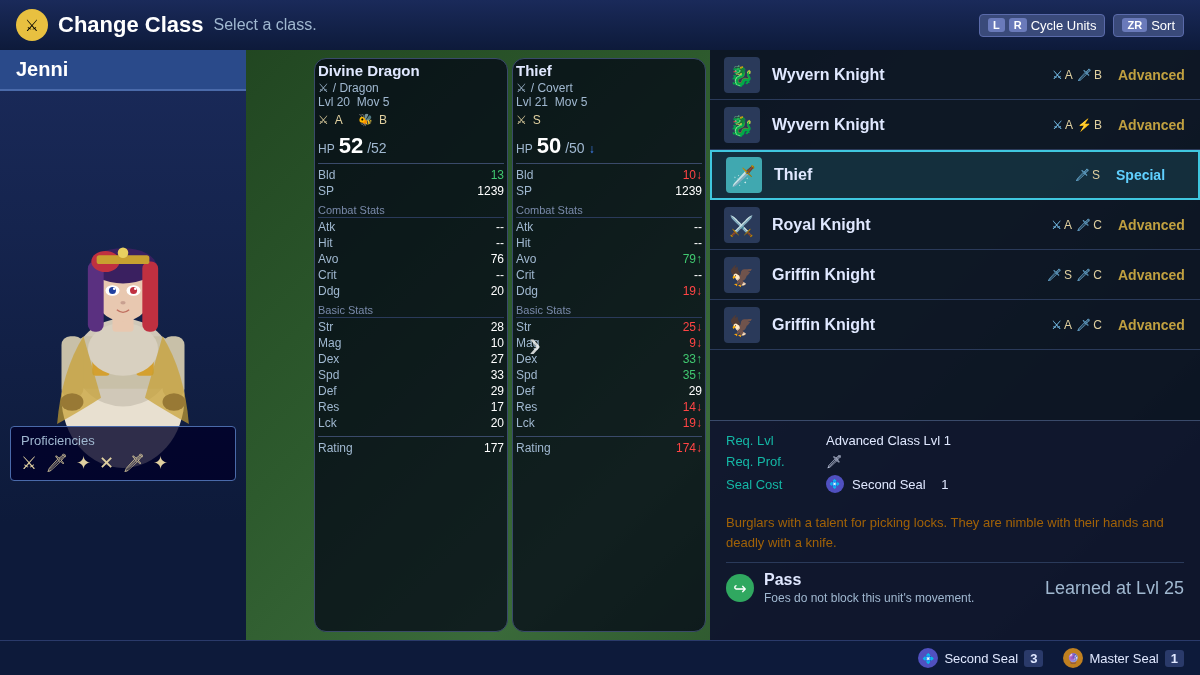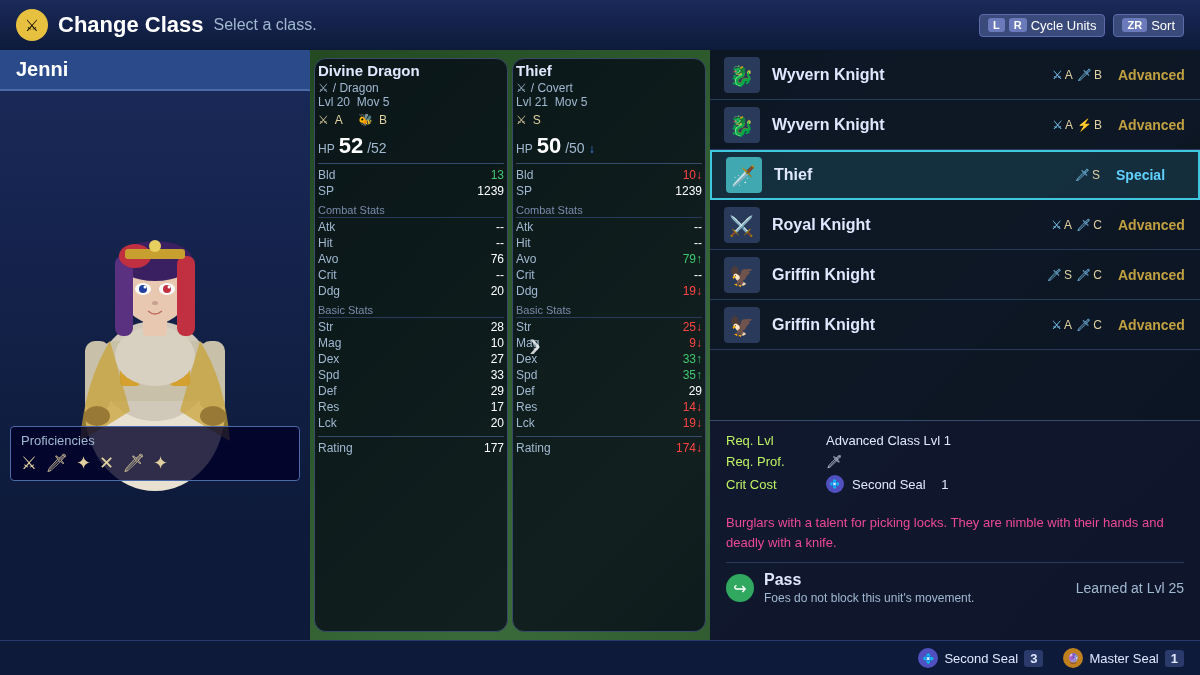--- a/index.html
+++ b/index.html
@@ -71,21 +71,21 @@
       padding: 1px 5px;
       font-size: 11px;
       font-weight: bold;
     }
 
     
     .char-panel {
       position: absolute;
       top: 50px;
       left: 0;
-      width: 310px;
+      width: 246px;
       bottom: 35px;
       background: linear-gradient(180deg, #1a2a5a 0%, #0d1a3a 80%);
       overflow: hidden;
     }
     .char-name-bar {
       background: #2a4a8a;
       padding: 8px 16px;
       font-size: 20px;
       font-weight: bold;
       color: white;
@@ -295,32 +295,32 @@
       padding: 12px 16px;
       border-top: 1px solid #3a4a6a;
     }
     .req-row {
       display: flex;
       align-items: center;
       margin-bottom: 6px;
       font-size: 13px;
     }
     .req-label {
-      color: #bef264;
+      color: #14b8a6;
       width: 100px;
     }
     .req-val {
       color: #e0e8ff;
       display: flex;
       align-items: center;
       gap: 6px;
     }
     .desc-text {
       font-size: 13px;
-      color: #ec4899;
+      color: #a16207;
       margin-top: 20px;
       line-height: 1.5;
     }
     .skill-row {
       display: flex;
       align-items: center;
       gap: 10px;
       margin-top: 10px;
       padding-top: 8px;
       border-top: 1px solid #2a3a5a;
@@ -335,21 +335,21 @@
       color: white;
       font-size: 16px;
     }
     .skill-name {
       font-size: 16px;
       font-weight: bold;
       color: #e0e8ff;
     }
     .skill-learned {
       margin-left: auto;
-      font-size: 14px;
+      font-size: 18px;
       color: #a0b8d0;
     }
     .skill-desc {
       font-size: 12px;
       color: #a0b8d0;
       margin-top: 2px;
       text-align: center;
     }
 
     
@@ -762,21 +762,21 @@
 <div class="details-panel">
   <div class="req-row">
     <span class="req-label">Req. Lvl</span>
     <span class="req-val">Advanced Class Lvl 1</span>
   </div>
   <div class="req-row">
     <span class="req-label">Req. Prof.</span>
     <span class="req-val">🗡</span>
   </div>
   <div class="req-row">
-    <span class="req-label">Crit Cost</span>
+    <span class="req-label">Seal Cost</span>
     <span class="req-val">
       <span class="item-cost-icon">💠</span>
       <span>Second Seal</span>&nbsp;<span>1</span>
     </span>
   </div>
   <div class="desc-text">Burglars with a talent for picking locks. They are nimble with their hands and deadly with a knife.</div>
   <div class="skill-row">
     <div class="skill-icon">↪</div>
     <div>
       <div class="skill-name">Pass</div>

